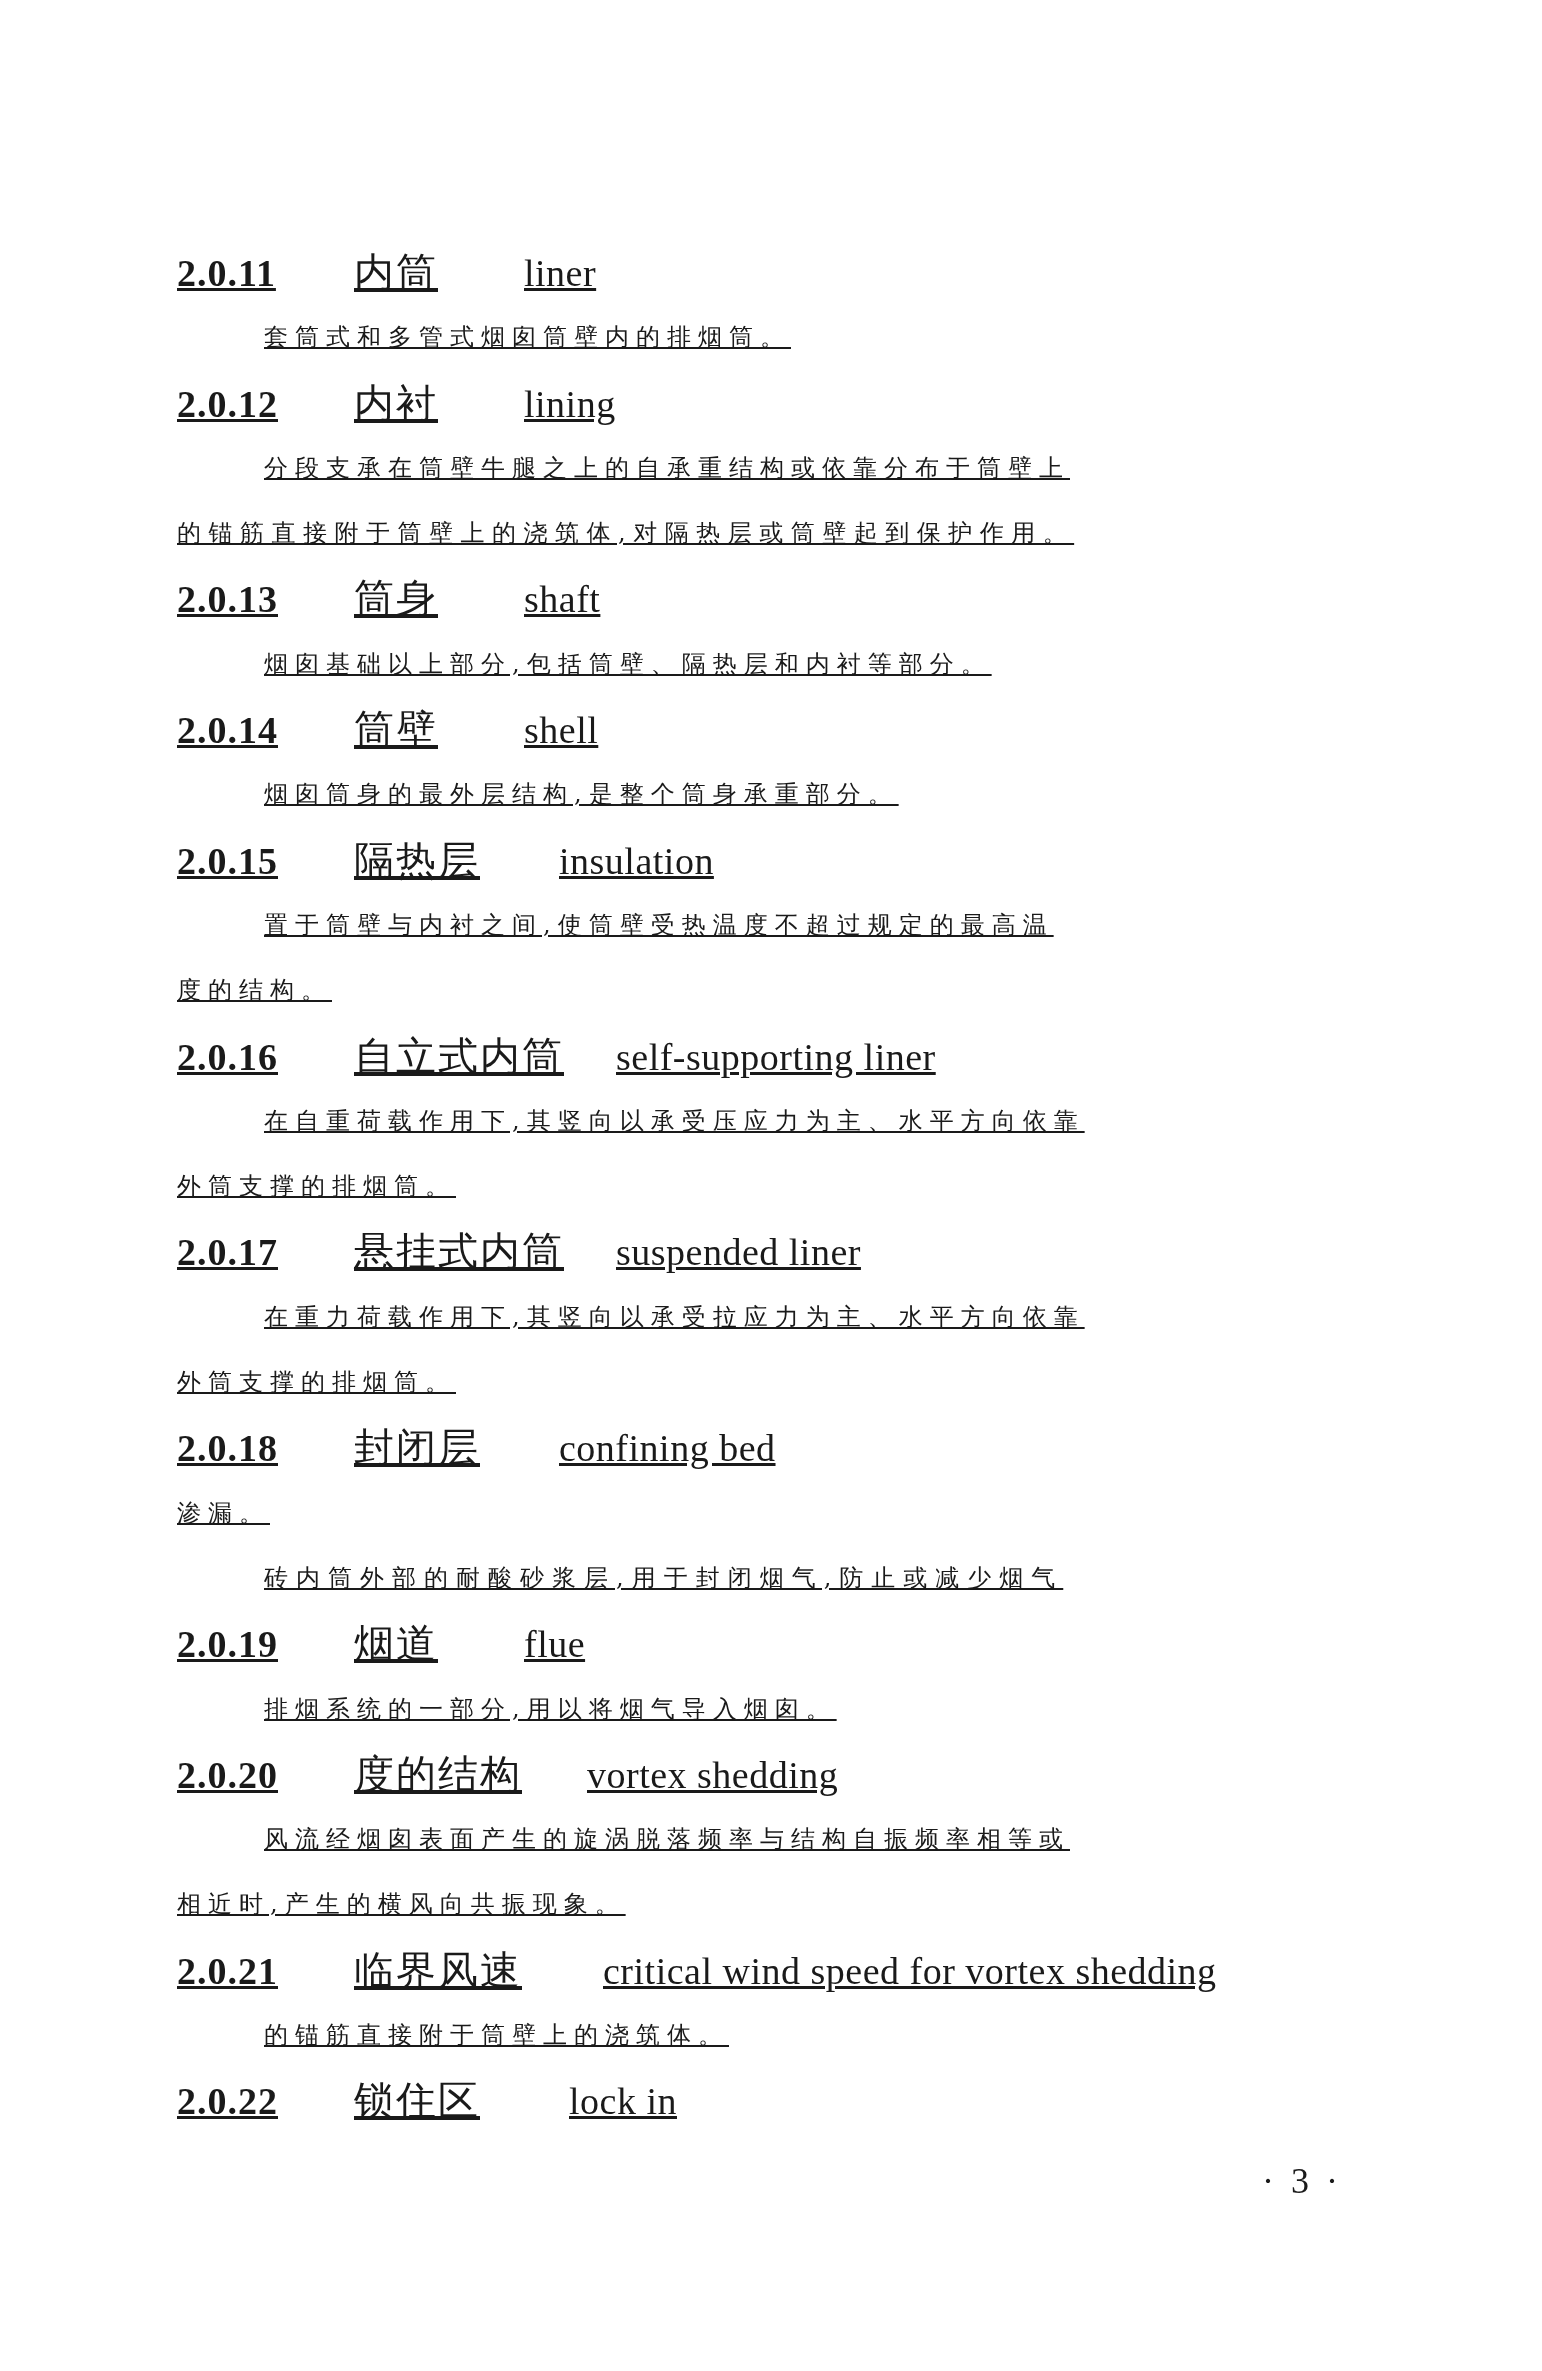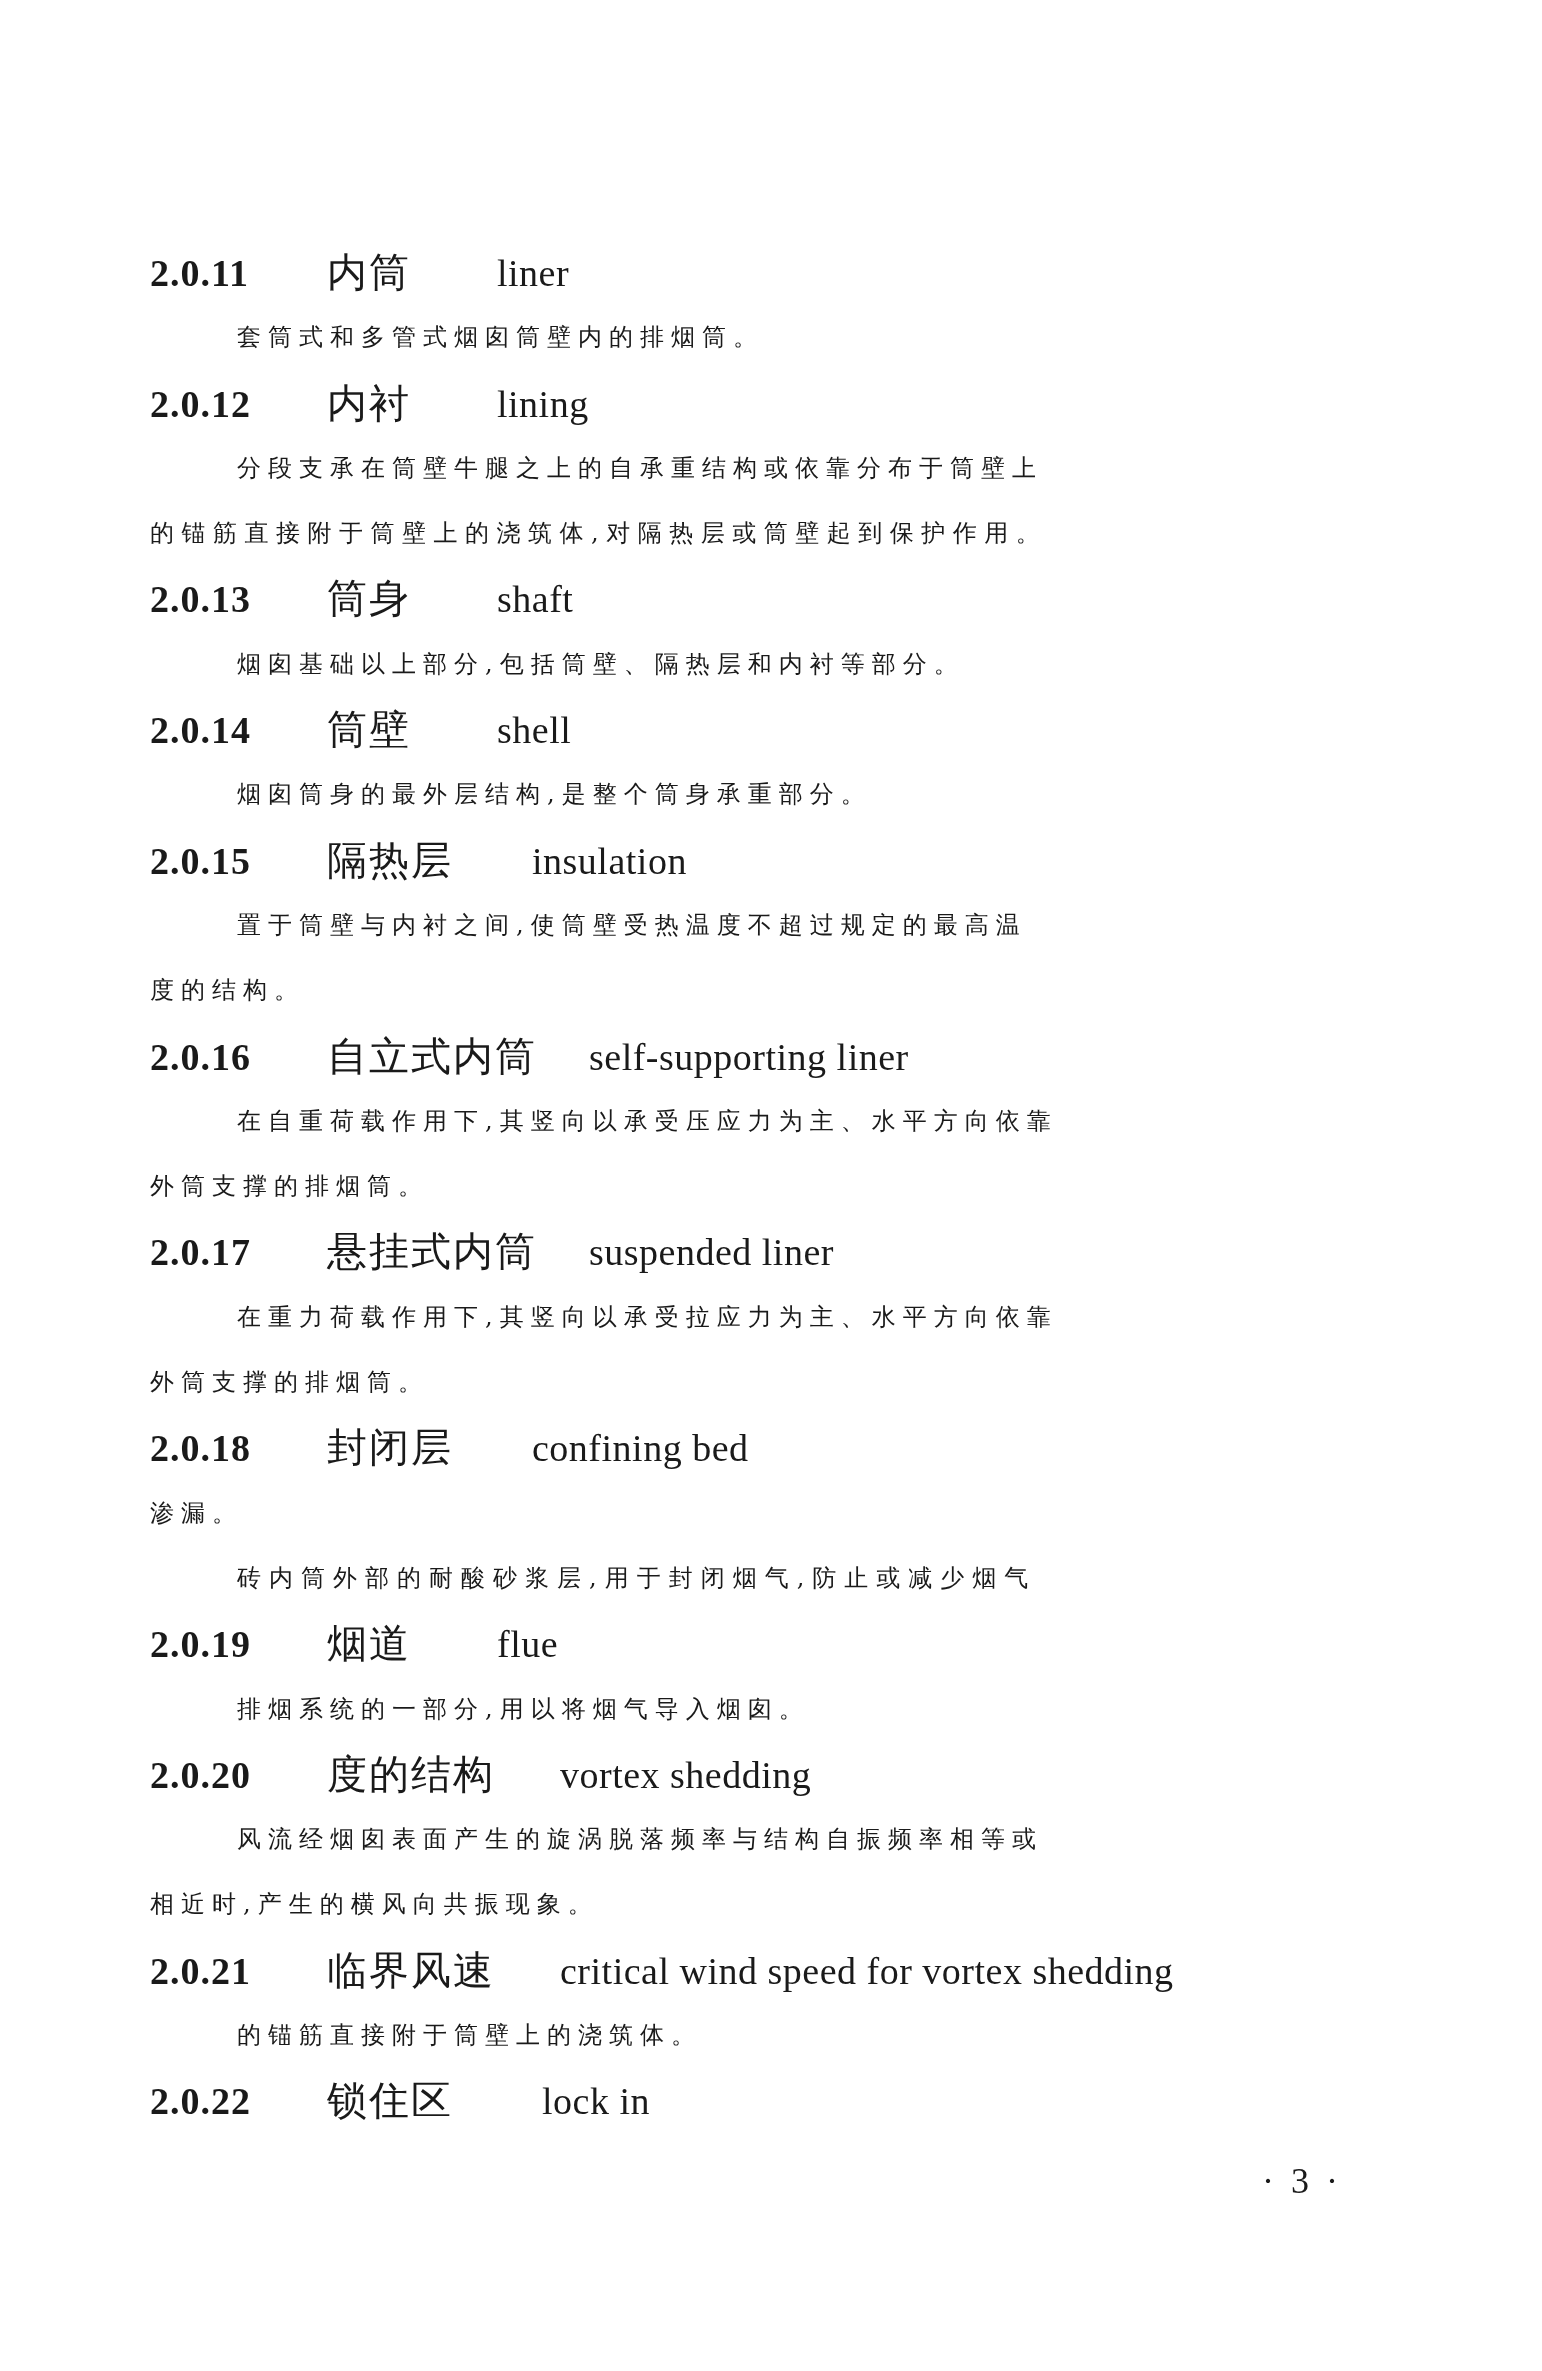--- a/index.html
+++ b/index.html
@@ -1,18 +1,18 @@
 <!DOCTYPE html>
 <html><head>
 <meta charset="utf-8">
 <style>
   html, body { margin: 0; padding: 0; background: #ffffff; }
   body { width: 1542px; height: 2371px; position: relative; overflow: hidden;
          font-family: "DejaVu Serif", "Liberation Serif", serif; color: #1a1a1a; }
-  .page { position: absolute; left: 150px; top: 240px; width: 1220px; }
+  .page { position: absolute; left: 177px; top: 240px; width: 1220px; text-decoration: underline; }
   .line { height: 65.3px; line-height: 65.3px; font-size: 36px; white-space: nowrap; }
   .term-line { display: flex; align-items: baseline; }
   .num { font-family: "Liberation Serif", serif; font-weight: bold; font-size: 38px; width: 177px; letter-spacing: 1px; }
   .zh { font-size: 40px; letter-spacing: 2px; }
   .en { font-family: "Liberation Serif", serif; font-size: 38px; margin-left: 60px; letter-spacing: 0.5px; text-align: right; }
   .body-text { font-size: 24px; letter-spacing: 7px; }
   .indent { padding-left: 87px; }
   .page-number { position: absolute; left: 1262px; top: 2160px; font-family: "Liberation Serif", serif;
                  font-size: 36px; letter-spacing: 4px; }
 </style>
@@ -93,21 +93,21 @@
     <span class="num">2.0.20</span>
     <span class="zh" style="width:233px">度的结构</span>
     <span class="en" style="margin-left:0">vortex shedding</span>
   </div>
   <div class="line body-text indent">风流经烟囱表面产生的旋涡脱落频率与结构自振频率相等或</div>
   <div class="line body-text">相近时,产生的横风向共振现象。</div>
 
   <div class="line term-line">
     <span class="num">2.0.21</span>
     <span class="zh" style="width:233px">临界风速</span>
-    <span class="en" style="margin-left:0">critical wind speed for vortex shedding</span>
+    <span class="en" style="margin-left:16px">critical wind speed for vortex shedding</span>
   </div>
   <div class="line body-text indent">的锚筋直接附于筒壁上的浇筑体。</div>
 
   <div class="line term-line">
     <span class="num">2.0.22</span>
     <span class="zh" style="width:205px">锁住区</span>
     <span class="en" style="margin-left:10px">lock in</span>
   </div>
 </div>
 

